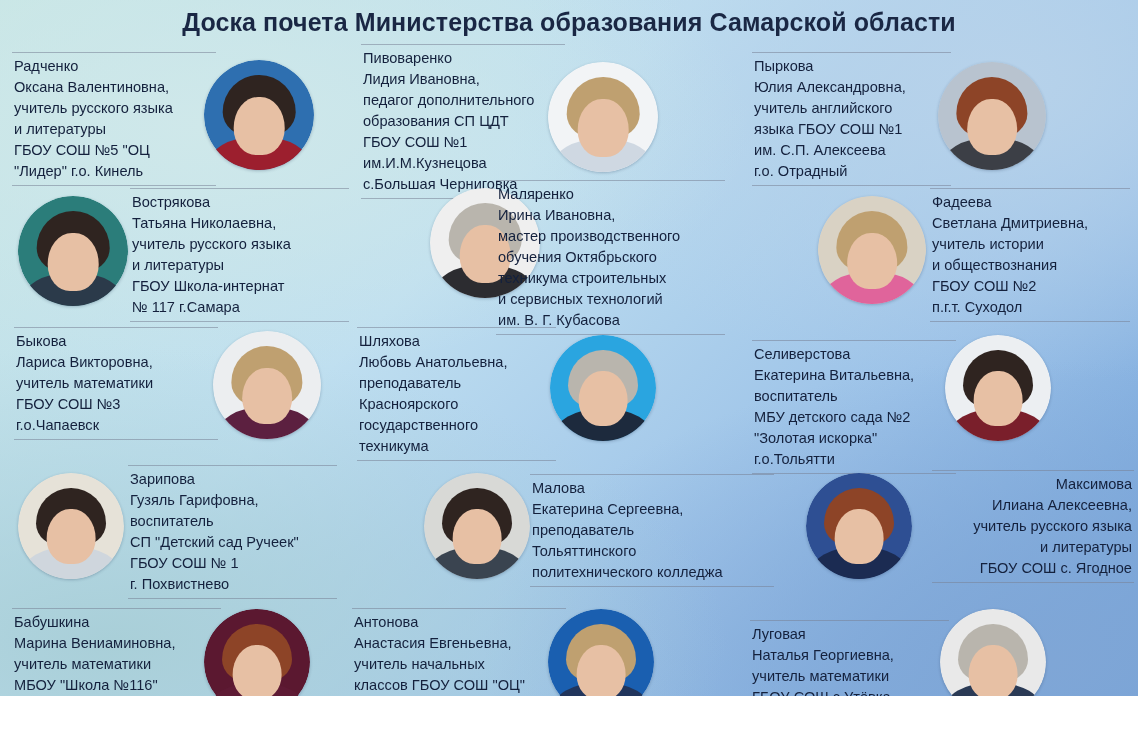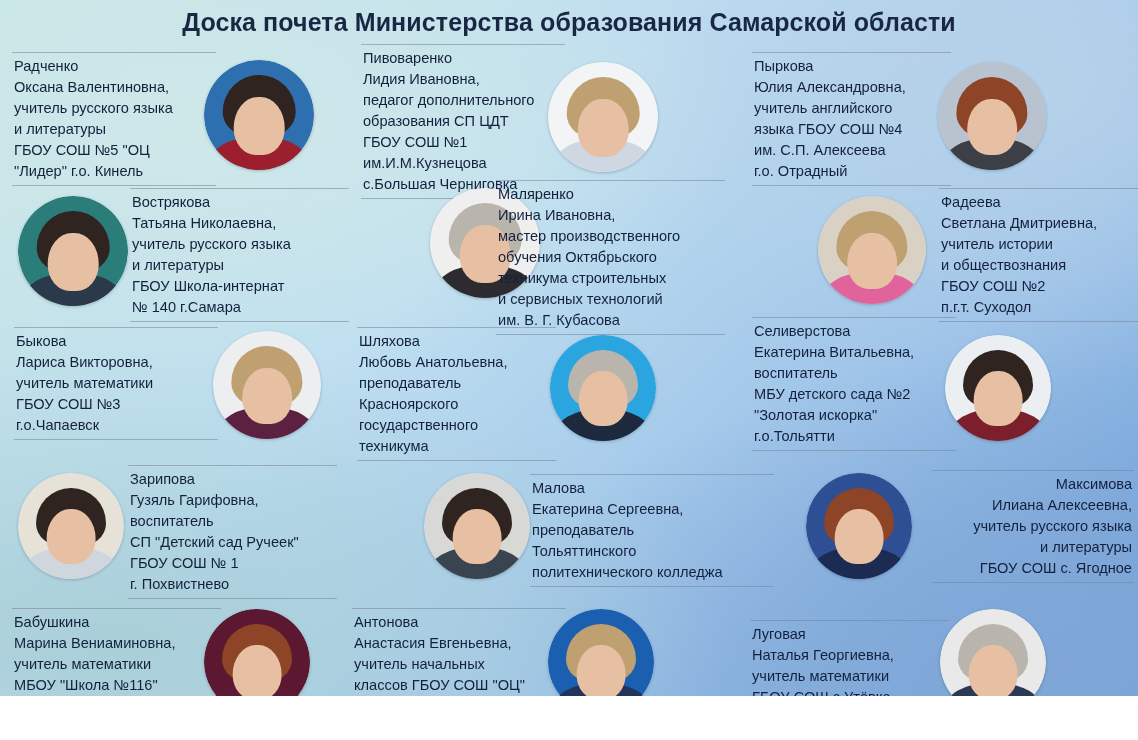--- a/index.html
+++ b/index.html
@@ -146,38 +146,38 @@
         <div class="photo" style="left: 938px; top: 62px; width: 108px; height: 108px;">
           <div class="bg" style="background: rgb(184, 195, 207);"></div>
           <div class="body" style="background: rgb(60, 63, 70);"></div>
           <div class="neck"></div>
           <div class="hair red"></div>
           <div class="face"></div>
         </div>
         <div class="text ta-left" style="left: 752px; top: 52px; width: 195px;">Пыркова
 Юлия Александровна,
 учитель английского
-языка ГБОУ СОШ №4
+языка ГБОУ СОШ №1
 им. С.П. Алексеева
 г.о. Отрадный</div>
       </div>
       <div class="entry">
         <div class="photo" style="left: 18px; top: 196px; width: 110px; height: 110px;">
           <div class="bg" style="background: rgb(43, 125, 122);"></div>
           <div class="body" style="background: rgb(43, 58, 74);"></div>
           <div class="neck"></div>
           <div class="hair dark"></div>
           <div class="face"></div>
         </div>
         <div class="text ta-left" style="left: 130px; top: 188px; width: 215px;">Вострякова
 Татьяна Николаевна,
 учитель русского языка
 и литературы
 ГБОУ Школа-интернат
-№ 140 г.Самара</div>
+№ 117 г.Самара</div>
       </div>
       <div class="entry">
         <div class="photo" style="left: 430px; top: 188px; width: 110px; height: 110px;">
           <div class="bg" style="background: rgb(239, 239, 239);"></div>
           <div class="body" style="background: rgb(44, 44, 48);"></div>
           <div class="neck"></div>
           <div class="hair grey"></div>
           <div class="face"></div>
         </div>
         <div class="text ta-left" style="left: 496px; top: 180px; width: 225px;">Маляренко
@@ -189,21 +189,21 @@
 им. В. Г. Кубасова</div>
       </div>
       <div class="entry">
         <div class="photo" style="left: 818px; top: 196px; width: 108px; height: 108px;">
           <div class="bg" style="background: rgb(217, 210, 196);"></div>
           <div class="body" style="background: rgb(224, 100, 155);"></div>
           <div class="neck"></div>
           <div class="hair blonde"></div>
           <div class="face"></div>
         </div>
-        <div class="text ta-left" style="left: 930px; top: 188px; width: 196px; margin-left: 9px;">Фадеева
+        <div class="text ta-left" style="left: 930px; top: 188px; width: 196px;">Фадеева
 Светлана Дмитриевна,
 учитель истории
 и обществознания
 ГБОУ СОШ №2
 п.г.т. Суходол</div>
       </div>
       <div class="entry">
         <div class="photo" style="left: 213px; top: 331px; width: 108px; height: 108px;">
           <div class="bg" style="background: rgb(236, 238, 240);"></div>
           <div class="body" style="background: rgb(92, 32, 64);"></div>
@@ -233,21 +233,21 @@
 техникума</div>
       </div>
       <div class="entry">
         <div class="photo" style="left: 945px; top: 335px; width: 106px; height: 106px;">
           <div class="bg" style="background: rgb(236, 239, 242);"></div>
           <div class="body" style="background: rgb(122, 31, 43);"></div>
           <div class="neck"></div>
           <div class="hair dark"></div>
           <div class="face"></div>
         </div>
-        <div class="text ta-left" style="left: 752px; top: 317px; width: 200px;">Селиверстова
+        <div class="text ta-left" style="left: 752px; top: 340px; width: 200px;">Селиверстова
 Екатерина Витальевна,
 воспитатель
 МБУ детского сада №2
 "Золотая искорка"
 г.о.Тольятти</div>
       </div>
       <div class="entry">
         <div class="photo" style="left: 18px; top: 473px; width: 106px; height: 106px;">
           <div class="bg" style="background: rgb(230, 226, 216);"></div>
           <div class="body" style="background: rgb(207, 214, 221);"></div>

